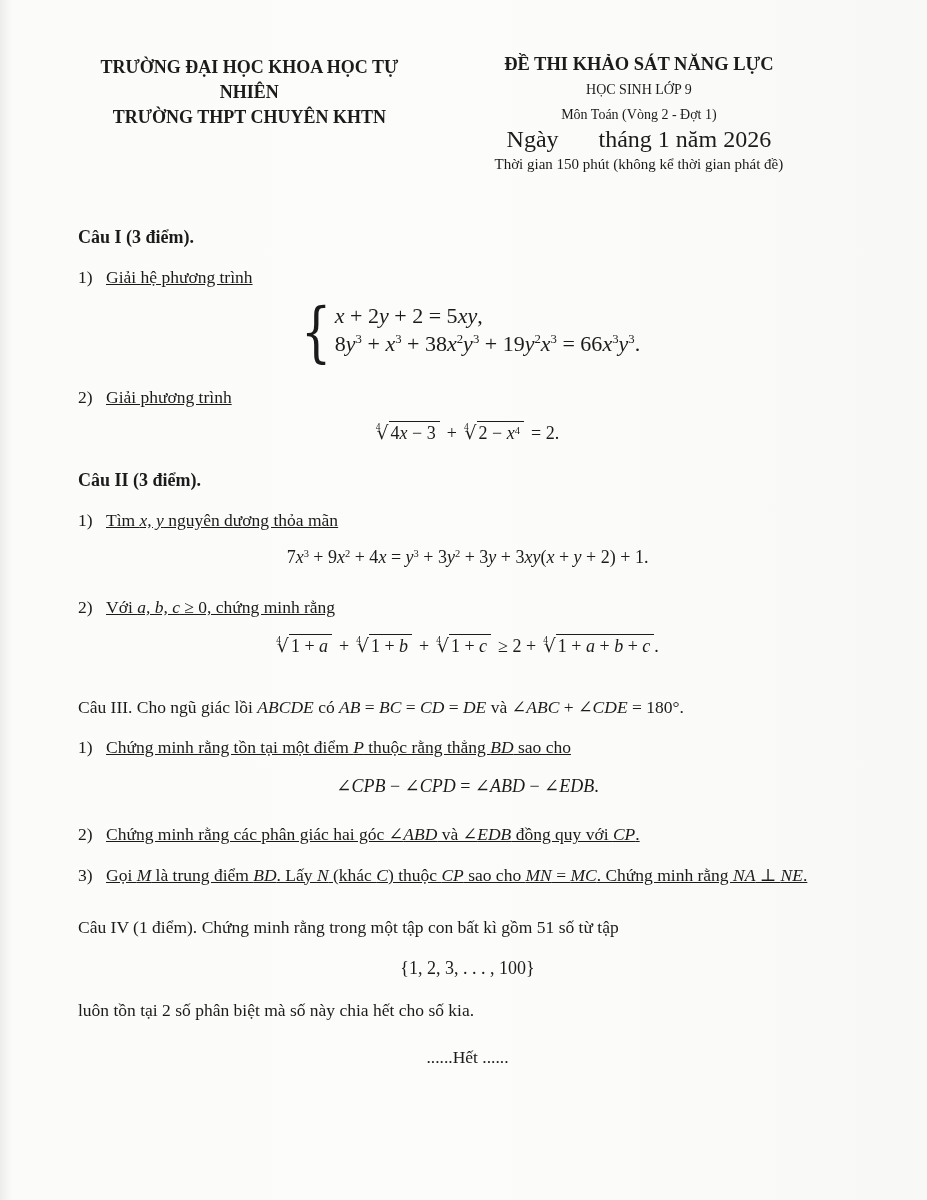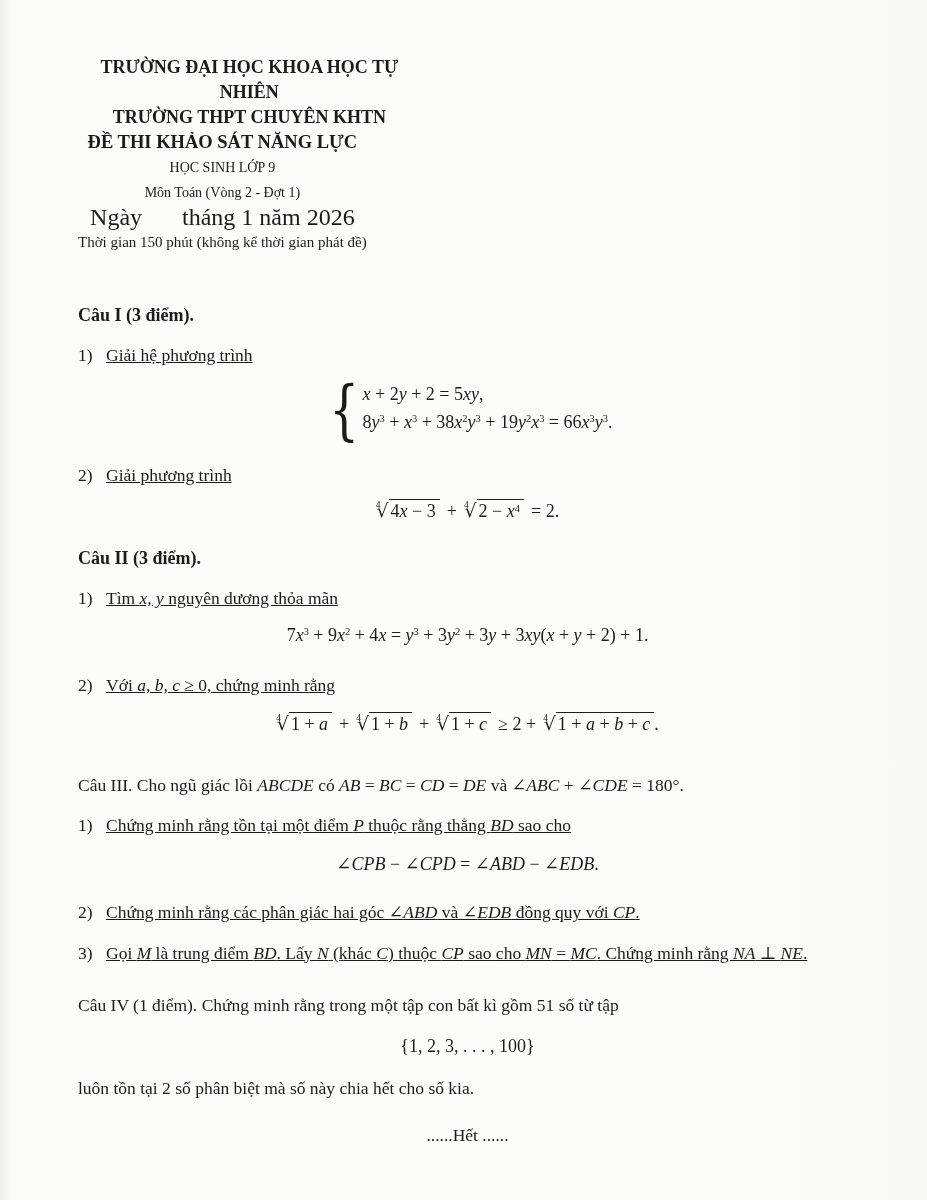--- a/index.html
+++ b/index.html
@@ -8,21 +8,21 @@
     width:927px;height:1200px;
     box-sizing:border-box;
     padding:52px 70px 0 78px;
     background:linear-gradient(90deg,#ededeb 0px,#fbfbf9 12px,#fcfcfa 50%,#f8f8f6 100%);
     color:#1b1b1b;
     font-family:"Liberation Serif","DejaVu Serif",serif;
     font-size:17.5px;
     overflow:hidden;
   }
   
-  .hdr{display:flex;align-items:flex-start;flex-direction:column;}
+  .hdr{display:flex;align-items:flex-start;}
   .hdr-left{width:44%;text-align:center;font-weight:bold;font-size:18px;line-height:25px;padding-top:3px;}
   .hdr-right{flex:1;text-align:center;line-height:25px;}
   .ht-b{font-weight:bold;font-size:18.5px;font-family:Liberation Serif, serif;}
   .ht-b2{font-weight:normal;font-size:14px;}
   .ht-r{font-size:24px;}
   .ht-s{font-size:15px;}
   .ngay{margin-right:40px;}
   
   .content{margin-top:50px;}
   .cau{font-weight:bold;font-size:18px;}
@@ -30,21 +30,21 @@
   .ln{flex:none;width:28px;}
   .lt{flex:1;text-decoration:underline;}
   .para{line-height:1.5;}
   .it{font-style:italic;}
   .bd{font-weight:normal;margin-top:22px;}
   sup{font-size:0.58em;line-height:0;vertical-align:0.6em;}
   
   .deq{text-align:center;font-size:18px;line-height:1.4;}
   .sys{display:flex;justify-content:center;align-items:center;}
   .brace{font-size:66px;line-height:0.8;font-weight:400;display:inline-block;transform:scaleX(.72) translateY(2px);margin-right:-2px;font-family:"DejaVu Serif",serif;}
-  .syslines{display:flex;flex-direction:column;align-items:flex-start;font-size:18px;line-height:28px;}
+  .syslines{display:flex;flex-direction:column;align-items:flex-start;font-size:22px;line-height:28px;}
   .rad{white-space:nowrap;}
   .ridx{display:inline-block;font-size:0.52em;vertical-align:0.95em;margin-right:-4px;position:relative;z-index:1;}
   .rsg{font-size:1.05em;font-family:"DejaVu Serif","DejaVu Sans",serif;}
   .rcd{display:inline-block;border-top:1.5px solid #1c1c1c;padding:1px 4px 0 2px;line-height:1.2;}
   .rcd sup{vertical-align:0.45em;}
   .op{margin:0 7px;}
   .tail{margin-left:7px;}
   .mathfb{font-family:"Liberation Serif","DejaVu Serif","DejaVu Sans",serif;}
   
   .mt14{margin-top:14px;}.mt16{margin-top:16px;}.mt12{margin-top:12px;}

